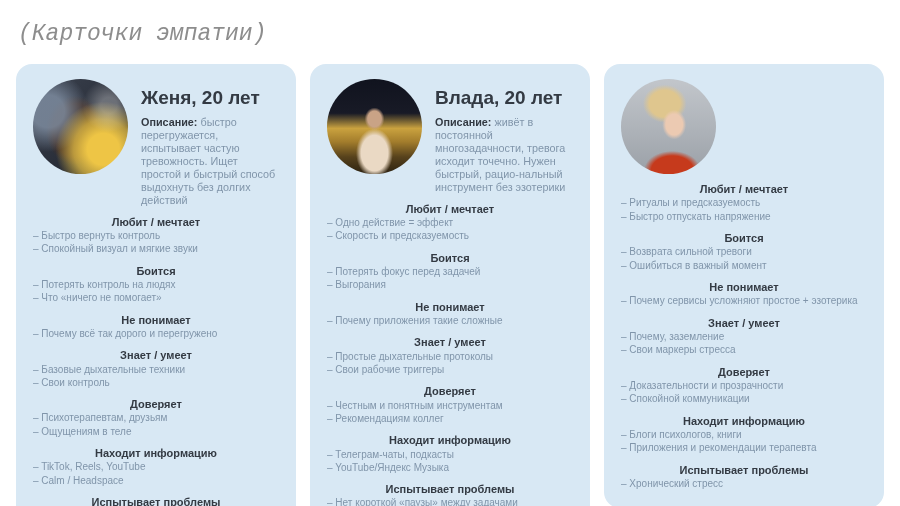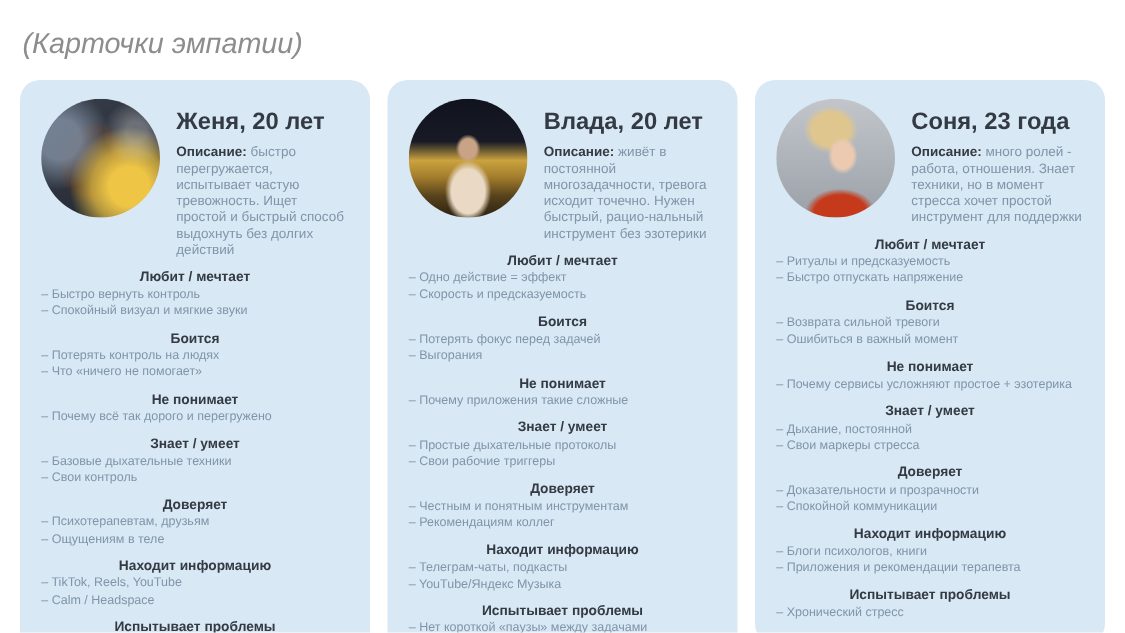--- a/index.html
+++ b/index.html
@@ -10,20 +10,21 @@
     overflow: hidden;
   }
   .page { padding: 22px 16px 0 16px; box-sizing: border-box; }
   .page-title {
     font-style: italic;
     font-weight: 400;
     font-size: 23px;
     color: #8d8d8d;
     margin: 0 0 17px 2px;
     line-height: 1.1;
+    font-family: Liberation Mono, monospace;
   }
   .cards {
     display: flex;
     gap: 14px;
     align-items: flex-start;
   }
   .card {
     flex: 1 1 0;
     background: #d8e8f4;
     border-radius: 16px;
@@ -150,36 +151,32 @@
           <div class="sec-item">– Телеграм-чаты, подкасты</div>
           <div class="sec-item">– YouTube/Яндекс Музыка</div>
           <div class="sec-title">Испытывает проблемы</div>
           <div class="sec-item">– Нет короткой «паузы» между задачами</div>
         </div>
   </div>
 
   <div class="card">
     <div class="card-header">
       <div class="avatar avatar-sonya"></div>
-      <div class="card-head-text">
-        <p class="persona-name">Соня, 23 года</p>
-        <p class="description"><span class="desc-label">Описание:</span> <span>много ролей - работа, отношения. Знает техники, но в момент стресса хочет простой инструмент для поддержки</span></p>
-      </div>
     </div>
     <div>
           <div class="sec-title">Любит / мечтает</div>
           <div class="sec-item">– Ритуалы и предсказуемость</div>
           <div class="sec-item">– Быстро отпускать напряжение</div>
           <div class="sec-title">Боится</div>
           <div class="sec-item">– Возврата сильной тревоги</div>
           <div class="sec-item">– Ошибиться в важный момент</div>
           <div class="sec-title">Не понимает</div>
           <div class="sec-item">– Почему сервисы усложняют простое + эзотерика</div>
           <div class="sec-title">Знает / умеет</div>
-          <div class="sec-item">– Дыхание, постоянной</div>
+          <div class="sec-item">– Почему, заземление</div>
           <div class="sec-item">– Свои маркеры стресса</div>
           <div class="sec-title">Доверяет</div>
           <div class="sec-item">– Доказательности и прозрачности</div>
           <div class="sec-item">– Спокойной коммуникации</div>
           <div class="sec-title">Находит информацию</div>
           <div class="sec-item">– Блоги психологов, книги</div>
           <div class="sec-item">– Приложения и рекомендации терапевта</div>
           <div class="sec-title">Испытывает проблемы</div>
           <div class="sec-item">– Хронический стресс</div>
         </div>

